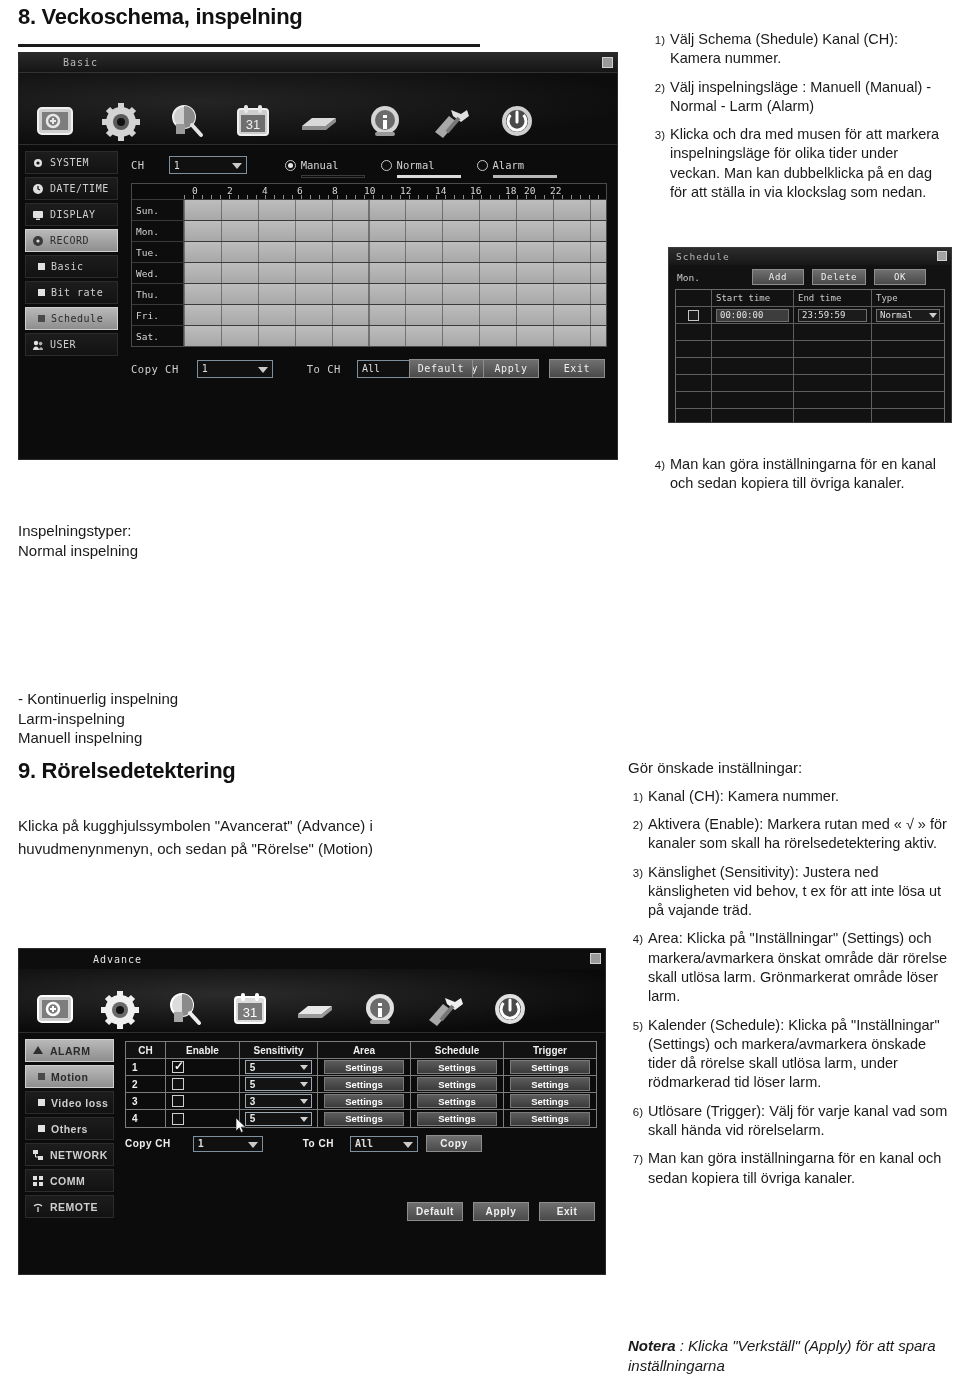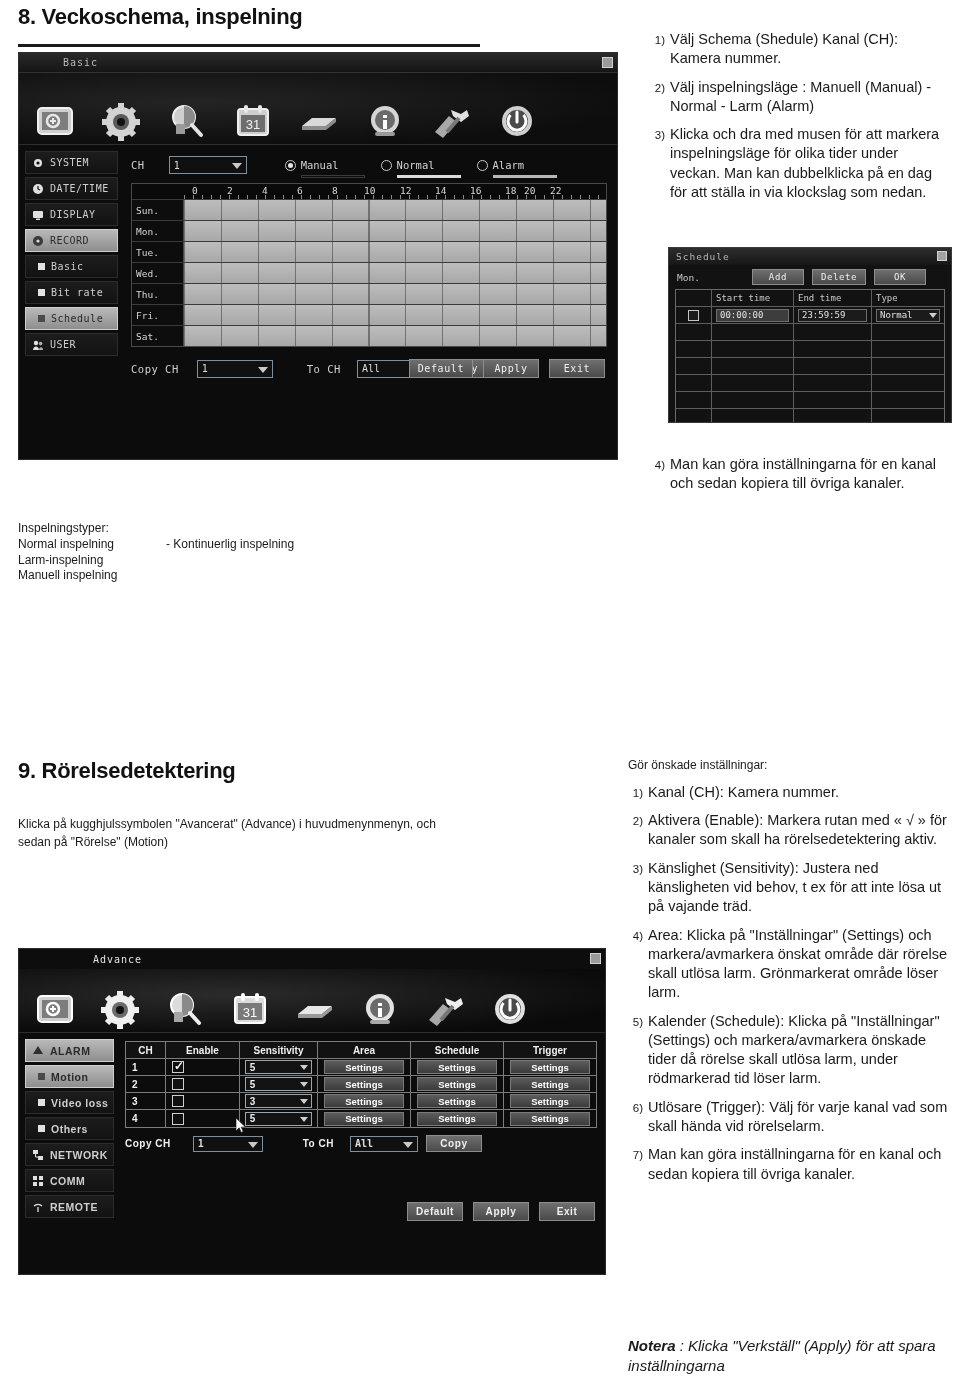--- a/index.html
+++ b/index.html
@@ -10,21 +10,21 @@
     font-family:"Liberation Sans", sans-serif;
     color:#1a1a1a;
     overflow:hidden;
   }
 
   
   .h1 {
     font-size:22px; font-weight:bold; letter-spacing:-0.3px;
     color:#111;
   }
-  .body-txt { font-size:12px; line-height:1.32; }
+  .body-txt { font-size:15px; line-height:1.32; }
   .nitem { display:flex; margin-bottom:9px; }
   .nitem .mark { width:20px; flex:0 0 20px; text-align:right; padding-right:5px;
                  font-size:11.5px; line-height:1.45; padding-top:2px;}
   .nitem .txt { flex:1; font-size:14.5px; line-height:1.33; }
 
   
   .dvr {
     position:absolute;
     background:#0c0c0c;
     border:1px solid #2b2b2b;
@@ -512,21 +512,21 @@
 
 <div style="position:absolute;left:650px;top:455px;width:300px;">
   <div class="nitem">
     <span class="mark">4)</span>
     <span class="txt">Man kan göra inställningarna för en kanal och sedan kopiera till övriga kanaler.</span>
   </div>
 </div>
 
 <div style="position:absolute;left:18px;top:521px;width:700px;">
   <div class="body-txt">Inspelningstyper:</div>
-  <div style="display:flex;">
+  <div style="display:flex;flex-direction:column;">
     <span class="body-txt" style="width:148px;flex:0 0 148px;">Normal inspelning</span>
     <span class="body-txt">- Kontinuerlig inspelning</span>
   </div>
   <div style="display:flex;">
     <span class="body-txt" style="width:148px;flex:0 0 148px;">Larm-inspelning</span>
   </div>
   <div style="display:flex;">
     <span class="body-txt" style="width:148px;flex:0 0 148px;">Manuell inspelning</span>
   </div>
 </div>

